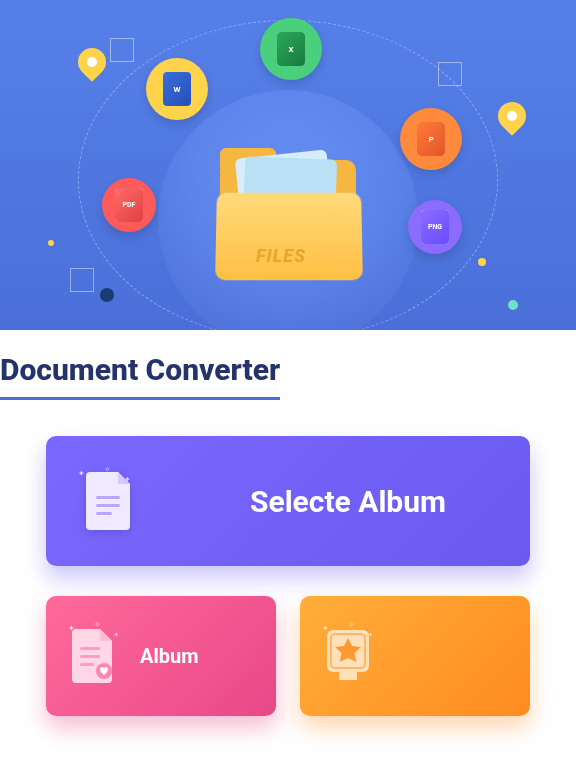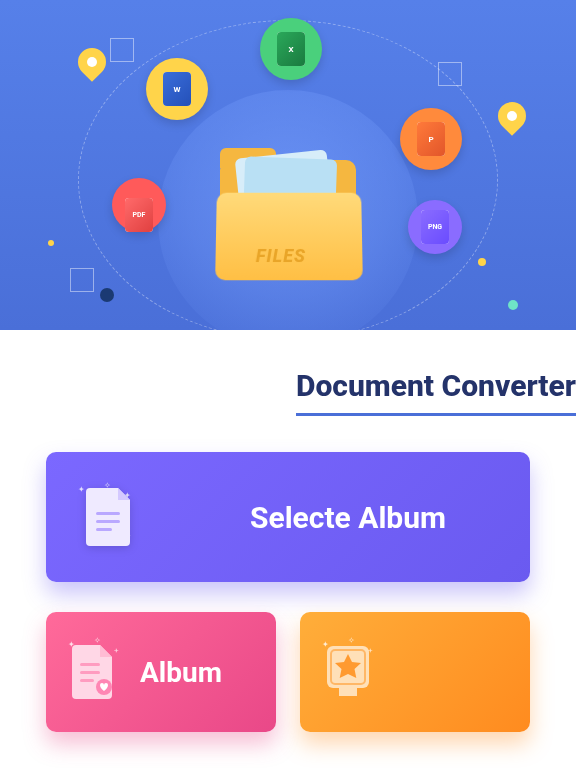--- a/index.html
+++ b/index.html
@@ -95,21 +95,21 @@
     position: absolute;
     border-radius: 50%;
     display: flex;
     align-items: center;
     justify-content: center;
     box-shadow: 0 4px 10px rgba(0,0,0,0.15);
   }
   .chip-excel { width: 62px; height: 62px; background: #4ad07c; top: 18px; left: 260px; }
   .chip-word  { width: 62px; height: 62px; background: #ffd44a; top: 58px; left: 146px; }
   .chip-ppt   { width: 62px; height: 62px; background: #ff8a3c; top: 108px; left: 400px; }
-  .chip-pdf   { width: 54px; height: 54px; background: #ff5a5a; top: 178px; left: 112px; align-items: flex-end; }
+  .chip-pdf   { width: 54px; height: 54px; background: #ff5a5a; top: 178px; left: 102px; }
   .chip-png   { width: 54px; height: 54px; background: #8a6cff; top: 200px; left: 408px; }
   .doc-icon {
     width: 28px;
     height: 34px;
     background: #fff;
     border-radius: 4px;
     position: relative;
     display: flex;
     flex-direction: column;
     justify-content: center;
@@ -149,21 +149,21 @@
   .deco-box { position: absolute; width: 24px; height: 24px; border: 1px solid rgba(255,255,255,0.45); }
   .deco-a { top: 38px; left: 110px; }
   .deco-b { top: 62px; left: 438px; }
   .deco-c { top: 268px; left: 70px; }
   .dot { position: absolute; border-radius: 50%; }
   .dot-a { width: 14px; height: 14px; background: #1b3a73; top: 288px; left: 100px; }
   .dot-b { width: 6px; height: 6px; background: #ffd44a; top: 240px; left: 48px; }
   .dot-c { width: 8px; height: 8px; background: #ffd44a; top: 258px; left: 478px; }
   .dot-d { width: 10px; height: 10px; background: #6fe3c7; top: 300px; left: 508px; }
 
-  .title-wrap { text-align: right; margin-top: 38px; }
+  .title-wrap { text-align: left; margin-top: 22px; }
   .title {
     display: inline-block;
     font-weight: 800;
     font-size: 30px;
     color: #24336a;
     padding-bottom: 10px;
     border-bottom: 3px solid #4a6fd8;
   }
 
   .btn-primary {
@@ -206,21 +206,21 @@
   .btn-album {
     background: linear-gradient(135deg, #ff6a9a 0%, #e94888 100%);
     box-shadow: 0 12px 22px rgba(233,72,136,0.35);
   }
   .btn-rate {
     background: linear-gradient(135deg, #ffae3a 0%, #ff8b1f 100%);
     box-shadow: 0 12px 22px rgba(255,139,31,0.35);
   }
   .btn-half .label {
     color: #fff;
-    font-size: 28px;
+    font-size: 20px;
     font-weight: 700;
     flex: 1;
     text-align: left;
     padding-left: 4px;
   }
   .sparkle { position: relative; width: 60px; height: 72px; display:flex; align-items:center; justify-content:center; }
   .sparkle .s { position:absolute; color: rgba(255,255,255,0.8); font-size: 8px; }
   .sparkle .s1 { top: 4px; left: 4px; }
   .sparkle .s2 { top: 0; left: 30px; }
   .sparkle .s3 { top: 10px; left: 50px; }

